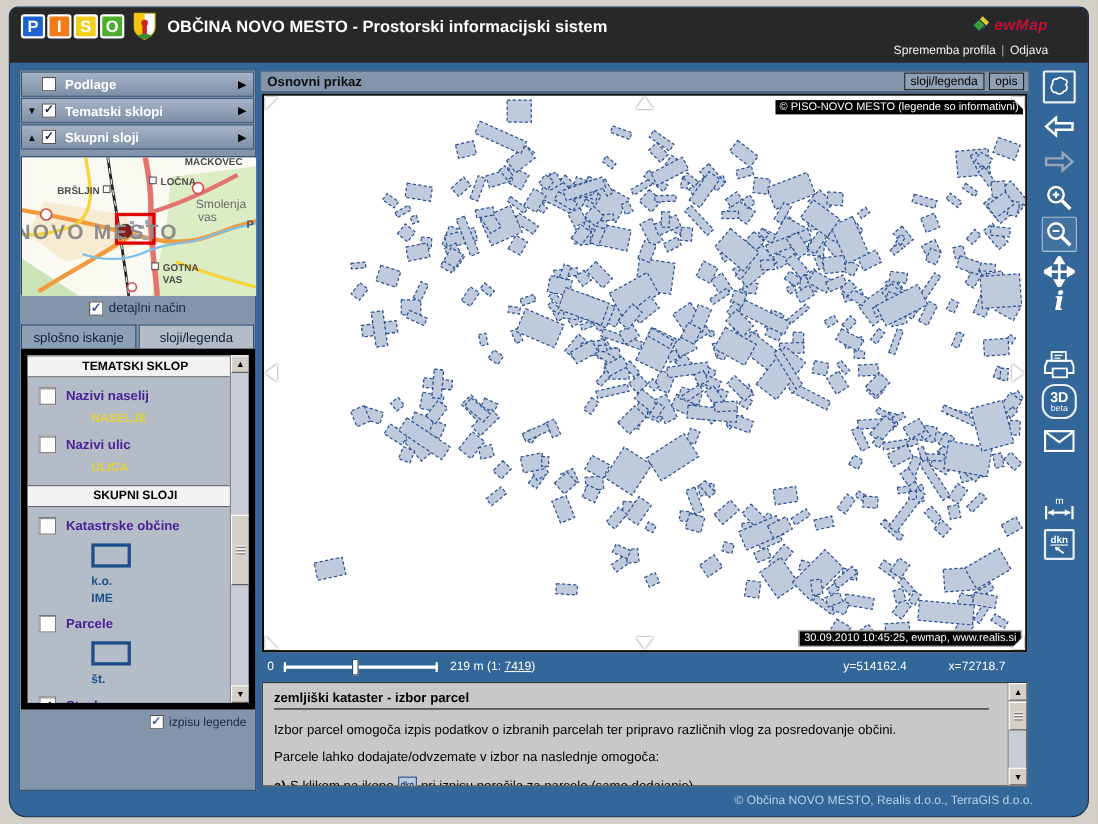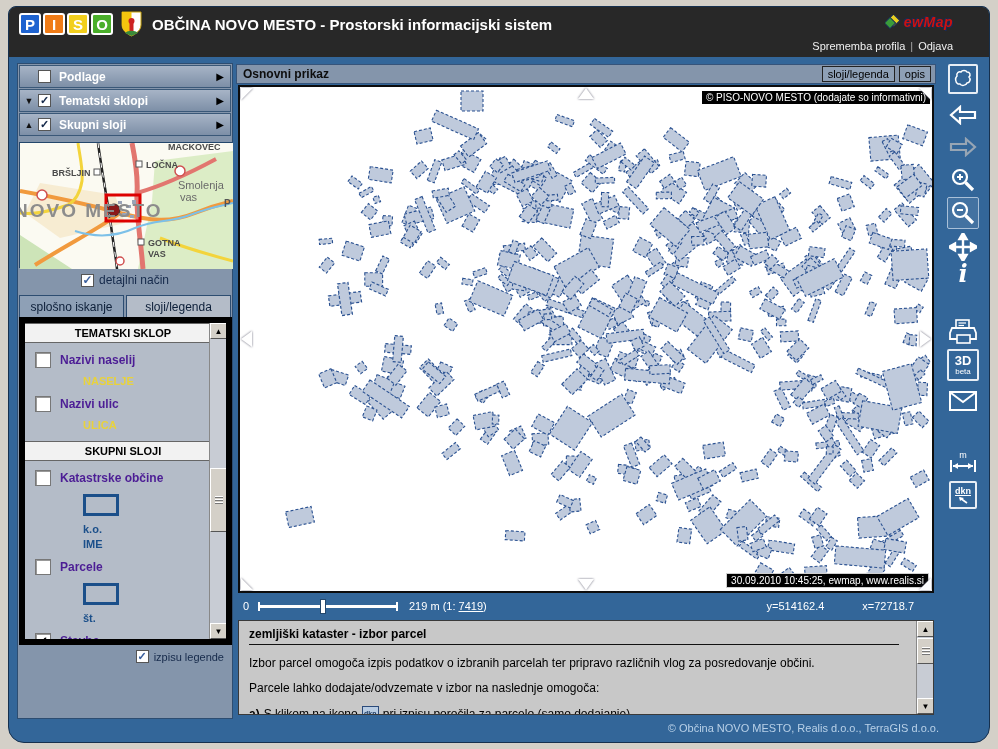--- a/index.html
+++ b/index.html
@@ -762,21 +762,21 @@
         </g>
         <rect x="-23.0" y="-6.0" width="46.0" height="12.0" transform="translate(215.0,38.0) rotate(24)" fill="#bfcadc" stroke="#2a5191" stroke-width="1.1" stroke-dasharray="3 2"></rect>
         <rect x="-11.0" y="-10.0" width="22.0" height="20.0" transform="translate(232.0,14.0) rotate(0)" fill="#bfcadc" stroke="#2a5191" stroke-width="1.1" stroke-dasharray="3 2"></rect>
         <rect x="-17.0" y="-11.0" width="34.0" height="22.0" transform="translate(430.0,140.0) rotate(40)" fill="#bfcadc" stroke="#2a5191" stroke-width="1.1" stroke-dasharray="3 2"></rect>
         <rect x="-20.0" y="-13.0" width="40.0" height="26.0" transform="translate(640.0,330.0) rotate(10)" fill="#bfcadc" stroke="#2a5191" stroke-width="1.1" stroke-dasharray="3 2"></rect>
         <rect x="-15.0" y="-20.0" width="30.0" height="40.0" transform="translate(662.0,300.0) rotate(-15)" fill="#bfcadc" stroke="#2a5191" stroke-width="1.1" stroke-dasharray="3 2"></rect>
         <rect x="-25.0" y="-9.0" width="50.0" height="18.0" transform="translate(620.0,470.0) rotate(5)" fill="#bfcadc" stroke="#2a5191" stroke-width="1.1" stroke-dasharray="3 2"></rect>
         <rect x="-18.0" y="-11.0" width="36.0" height="22.0" transform="translate(658.0,430.0) rotate(-30)" fill="#bfcadc" stroke="#2a5191" stroke-width="1.1" stroke-dasharray="3 2"></rect>
         <rect x="-13.0" y="-8.0" width="26.0" height="16.0" transform="translate(60.0,430.0) rotate(-12)" fill="#bfcadc" stroke="#2a5191" stroke-width="1.1" stroke-dasharray="3 2"></rect>
       </svg>
-    <div class="overlay-black" id="ov-copyright">© PISO-NOVO MESTO (dodajate so informativni)</div>
+    <div class="overlay-black" id="ov-copyright">© PISO-NOVO MESTO (legende so informativni)</div>
     <div class="overlay-black" id="ov-stamp">30.09.2010 10:45:25, ewmap, www.realis.si</div>
     <div class="pan pan-n"></div>
     <div class="pan pan-s"></div>
     <div class="pan pan-w"></div>
     <div class="pan pan-e"></div>
     <div class="pan pan-nw"></div>
     <div class="pan pan-ne"></div>
     <div class="pan pan-sw"></div>
     <div class="pan pan-se"></div>
   </div>
@@ -866,21 +866,21 @@
     <div class="tool" id="tool-info-i" style="top:202px;">i</div>
     <div class="tool" style="top:262px;">
       <svg width="28" height="26" viewBox="0 0 28 26">
         <rect x="7" y="1" width="13" height="8" fill="none" stroke="#fff" stroke-width="1.6"></rect>
         <line x1="9.5" y1="4" x2="17" y2="4" stroke="#fff" stroke-width="1.2"></line>
         <line x1="9.5" y1="6.5" x2="15" y2="6.5" stroke="#fff" stroke-width="1.2"></line>
         <path d="M3,9 h22 l2,5 v6 h-26 v-6 Z" fill="none" stroke="#fff" stroke-width="1.8"></path>
         <rect x="8" y="16" width="13" height="8" fill="#336699" stroke="#fff" stroke-width="1.6"></rect>
       </svg>
     </div>
-    <div class="tool boxed" id="tool-3d" style="top:292px; width:32px; height:32px;">
+    <div class="tool boxed" id="tool-3d" style="top:292px; width:32px; height:32px;border-radius:12px;">
       <div>3D</div>
       <div>beta</div>
     </div>
     <div class="tool" style="top:334px;">
       <svg width="28" height="20" viewBox="0 0 28 20">
         <rect x="1" y="1" width="26" height="18" fill="none" stroke="#fff" stroke-width="2"></rect>
         <polyline points="2,2 14,11 26,2" fill="none" stroke="#fff" stroke-width="2"></polyline>
       </svg>
     </div>
     <div class="tool" id="tool-measure" style="top:394px; text-align:center;">

